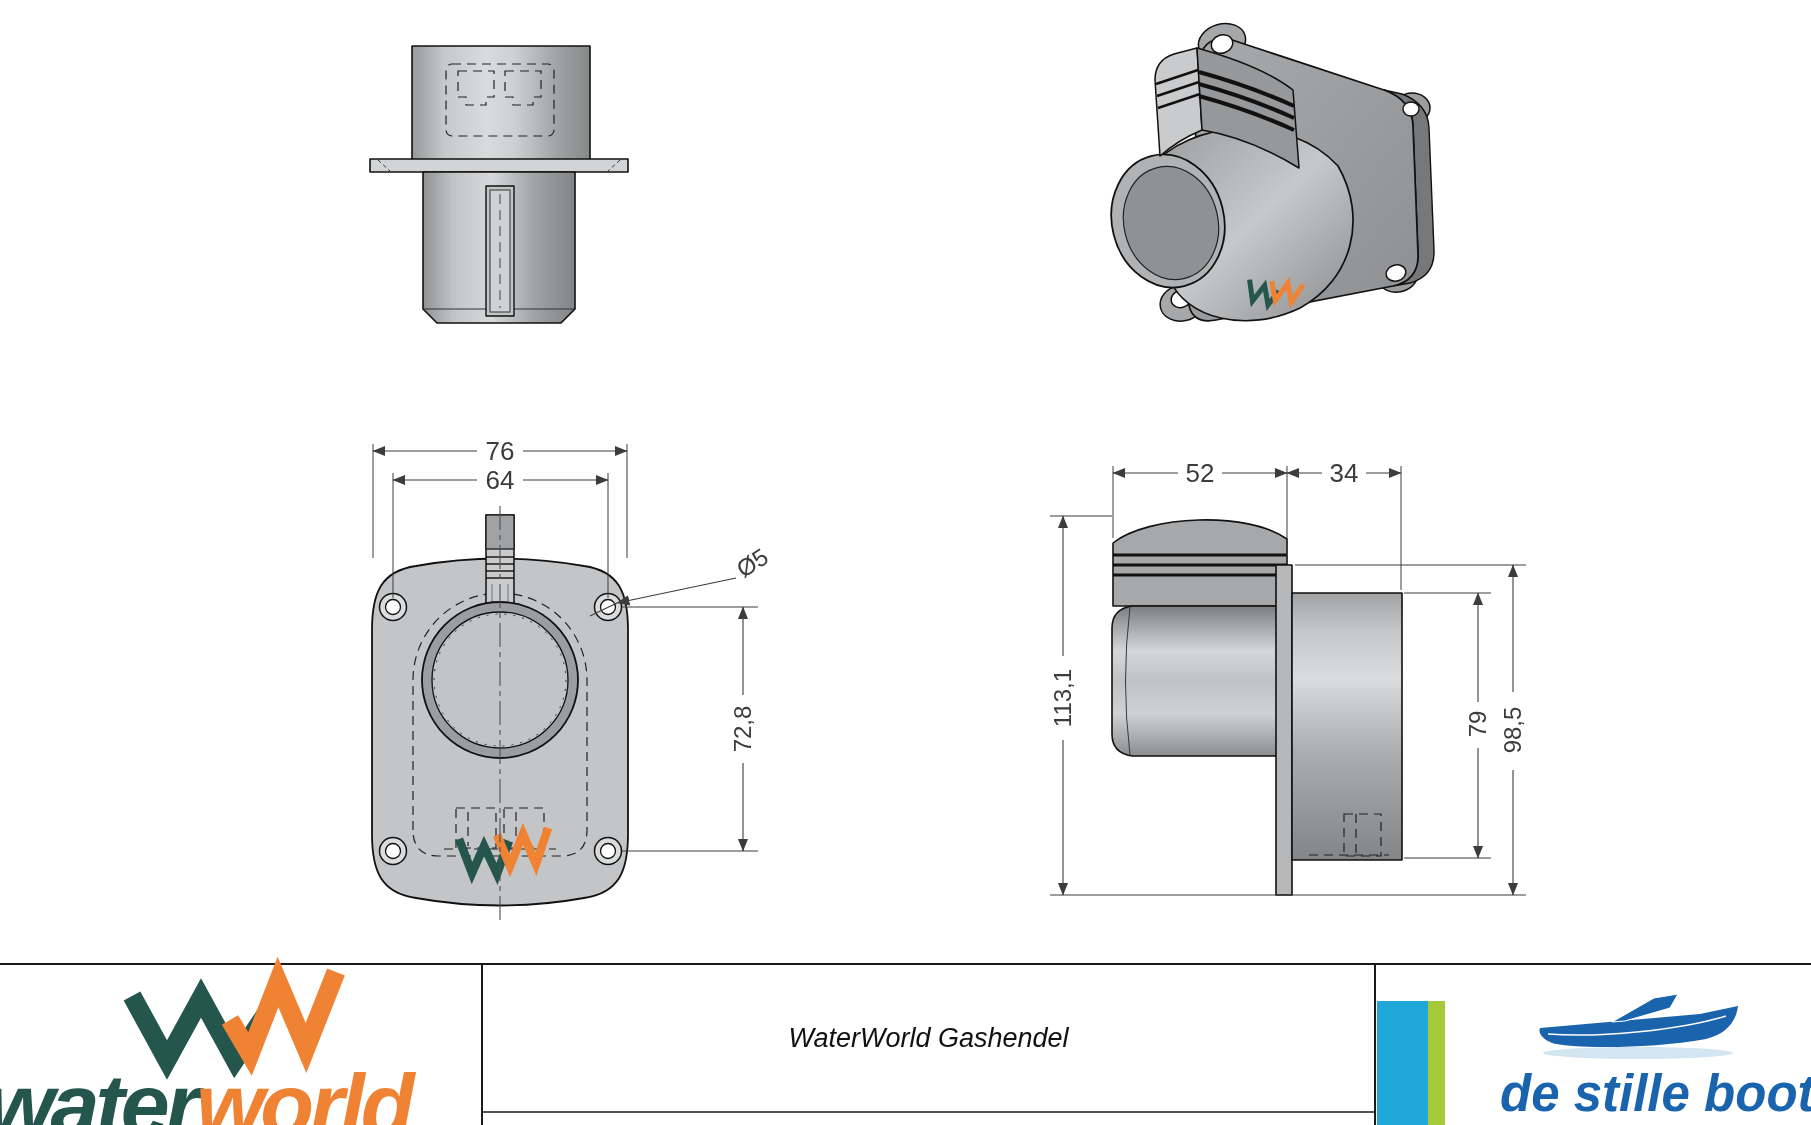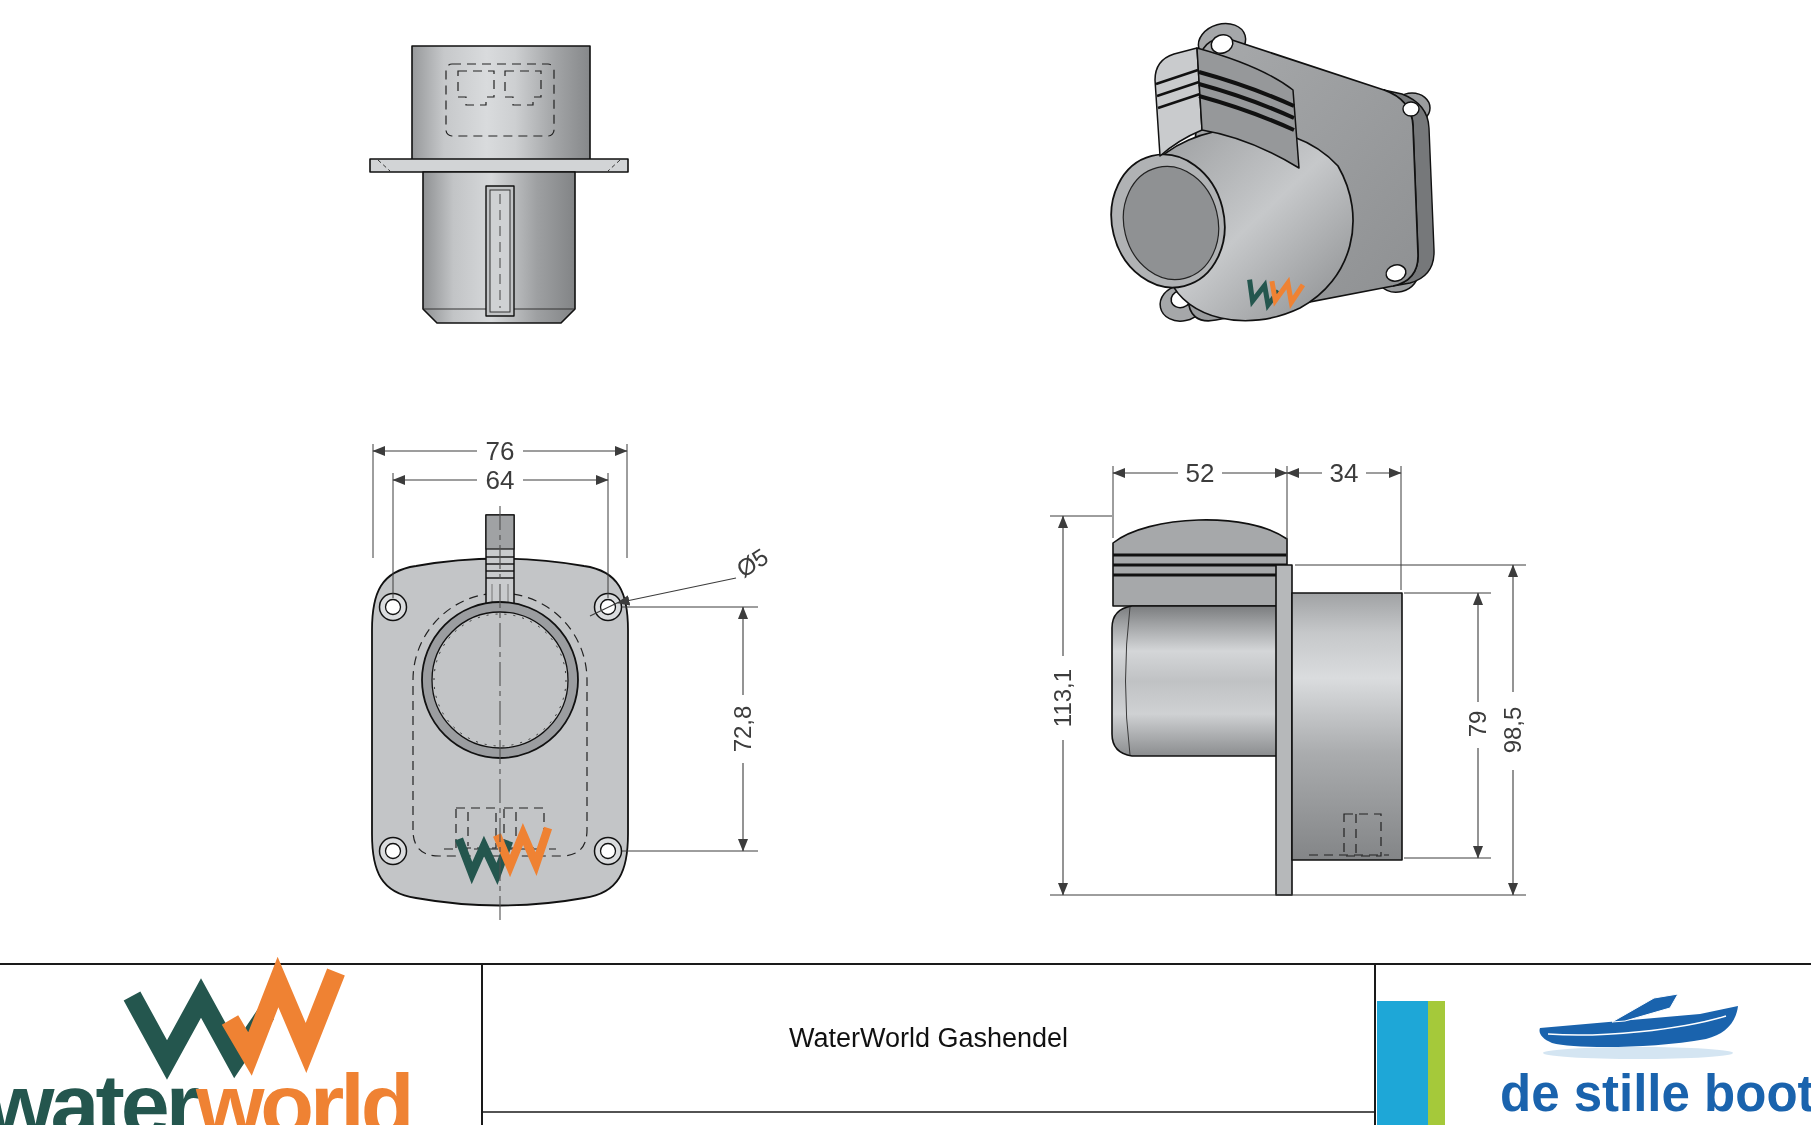--- a/index.html
+++ b/index.html
@@ -6,21 +6,21 @@
   .sheet{position:relative;width:1811px;height:1125px;background:#ffffff;overflow:hidden;
          font-family:"Liberation Sans",sans-serif;margin-top:8px;}
   svg.drawing{position:absolute;left:0;top:0;}
   .dim-text{fill:#3c3c3c;font-size:26px;font-family:"Liberation Sans",sans-serif;}
   .dim-text-sm{fill:#3c3c3c;font-size:24px;font-family:"Liberation Sans",sans-serif;}
   .ol{stroke:#111;stroke-linejoin:round;}
   .dimline{stroke:#3c3c3c;stroke-width:1.1;fill:none;}
   .ext{stroke:#3c3c3c;stroke-width:1;}
   .hid{stroke:#222;stroke-width:1.2;stroke-dasharray:9 6;fill:none;}
   .cl{stroke:#505050;stroke-width:1.1;stroke-dasharray:24 5 5 5;fill:none;}
-  .overlay{position:absolute;}
+  .overlay{position:absolute;font-style:italic;}
   .title-text{left:482px;top:956px;width:893px;height:148px;display:flex;align-items:center;
               justify-content:center;font-size:27px;color:#111;}
   .ww-wordmark{left:-14px;top:1046px;font-size:88px;font-weight:bold;letter-spacing:-4px;white-space:nowrap;}
   .ww-wordmark .p1{color:var(--ww-teal);}
   .ww-wordmark .p2{color:var(--ww-orange);}
   .dsb-text{left:1500px;top:1056px;font-size:51px;font-weight:bold;color:var(--dsb-blue);white-space:nowrap;}
 </style>
 </head>
 <body>
 

